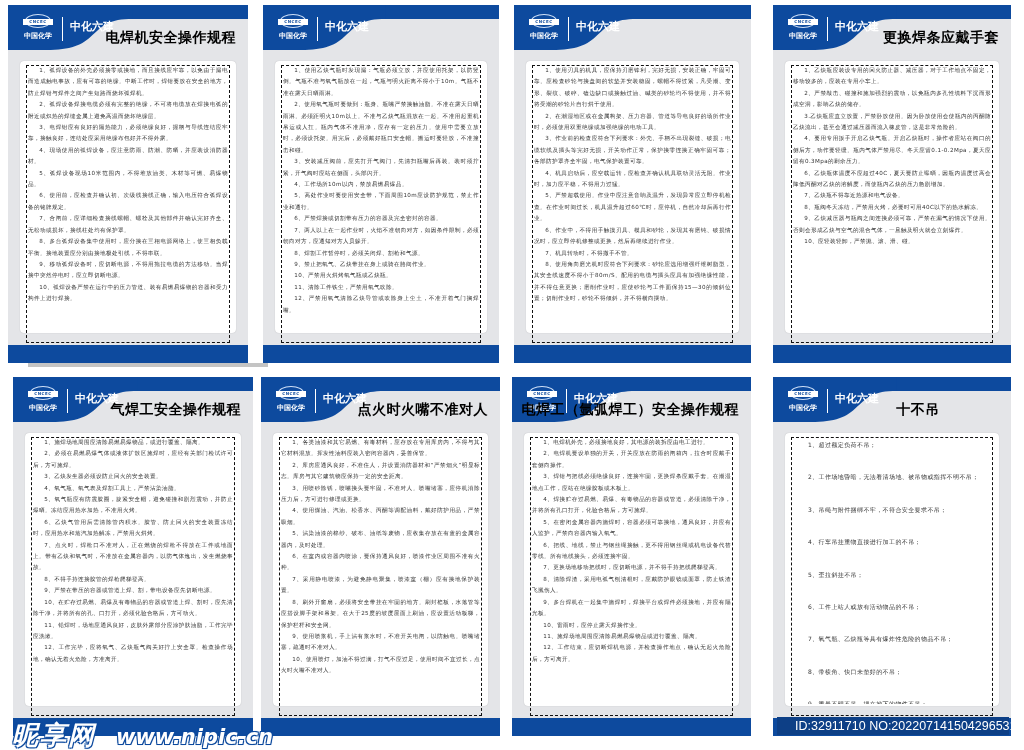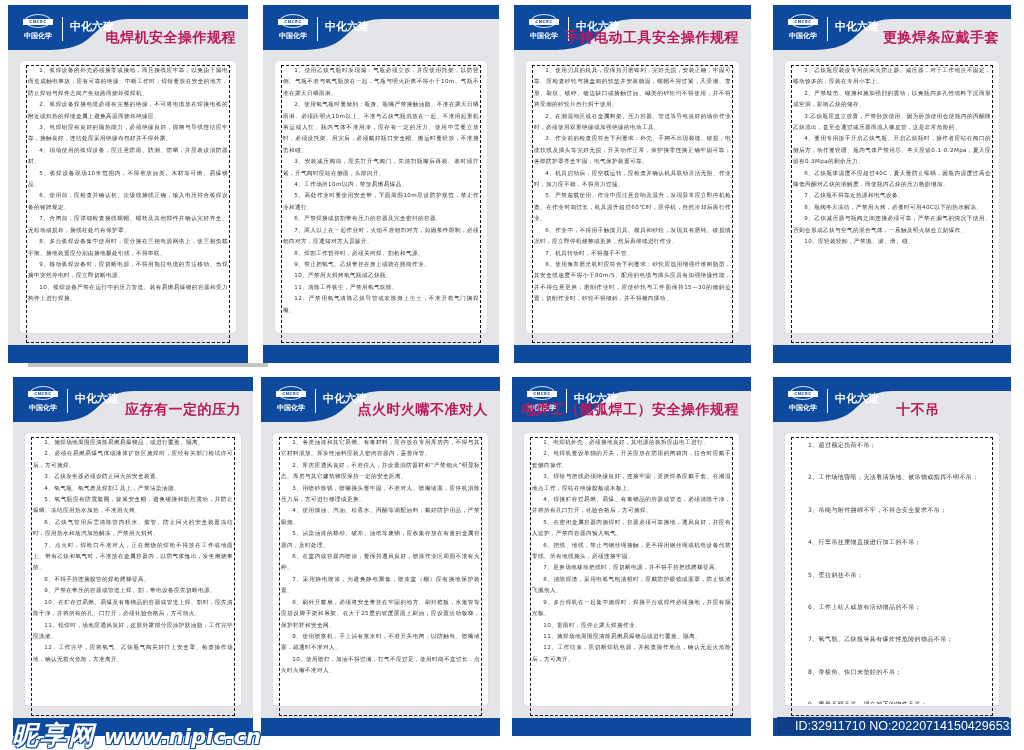--- a/index.html
+++ b/index.html
@@ -37,21 +37,21 @@
     color: #ffffff; font-size: 7px; font-weight: bold; text-align: center; margin-top: 3px;
     white-space: nowrap;
   }
   .vline {
     position: absolute; left: 54px; top: 12px; width: 1px; height: 24px; background: #ffffff;
   }
   .subco {
     position: absolute; left: 62px; top: 14px; color: #ffffff; font-size: 11px; font-weight: bold; white-space: nowrap;
   }
   .title {
-    position: absolute; right: 12px; top: 24px; font-size: 14px; font-weight: bold; color: #be185d;
+    position: absolute; right: 12px; top: 24px; font-size: 14px; font-weight: bold; color: #000000;
     white-space: nowrap; letter-spacing: 0.5px;
   }
   .title.center { right: auto; left: 58%; transform: translateX(-50%); margin-left: 7px; }
 
   .card {
     position: absolute; background: #ffffff; border-radius: 4px;
     box-shadow: 0 0 1px rgba(0,0,0,0.25);
   }
   .dash {
     position: absolute; border: 1.3px dashed #111;
@@ -69,21 +69,21 @@
   .shadowbar {
     position: absolute; background: #c4c4c4;
   }
 
   .watermark {
     position: absolute; left: 12px; top: 718px; white-space: nowrap;
     color: #ffffff; font-style: italic; font-weight: bold;
     text-shadow: 0 0 2px #0d4a9e, 1px 1px 0 #0d4a9e, -1px -1px 0 #0d4a9e, 1px -1px 0 #0d4a9e, -1px 1px 0 #0d4a9e;
   }
   .watermark .cn { font-size: 26px; letter-spacing: 2px; text-align: right; }
-  .watermark .url { font-size: 21px; margin-left: 8px; }
+  .watermark .url { font-size: 21px; margin-left: 20px; }
 
   .idbar {
     position: absolute; left: 777px; top: 717px; width: 232px; height: 18px; background: #0d3f86;
     color: #ffffff; font-family: "Liberation Sans", sans-serif; font-size: 12.5px; line-height: 18px;
     padding-left: 18px; white-space: nowrap;
   }
 </style>
 </head>
 <body>
 
@@ -165,21 +165,20 @@
         </svg>
       </div>
       <div class="logo">
         <div class="globe">
           <div class="band">CNCEC</div>
         </div>
         <div class="cname">中国化学</div>
       </div>
       <div class="vline"></div>
       <div class="subco">中化六建</div>
-      <div class="title">手持电动工具安全操作规程</div>
     </div>
     <div class="card" style="left:12px;top:56px;width:213px;height:272px;"></div>
     <div class="dash" style="left:18px;top:60px;width:201px;height:278px;"></div>
     <div class="body-text" style="left:20px;top:60px;width:197px;height:266px;">
       <p>1、使用刃具的机具，应保持刃磨锋利，完好无损，安装正确，牢固可靠。应检查砂轮与接盘间的软垫并安装稳固，螺帽不得过紧，凡受潮、变形、裂纹、破碎、磕边缺口或接触过油、碱类的砂轮均不得使用，并不得将受潮的砂轮片自行烘干使用。</p>
       <p>2、在潮湿地区或在金属构架、压力容器、管道等导电良好的场所作业时，必须使用双重绝缘或加强绝缘的电动工具。</p>
       <p>3、作业前的检查应符合下列要求：外壳、手柄不出现裂缝、破损；电缆软线及插头等完好无损，开关动作正常，保护接零连接正确牢固可靠；各部防护罩齐全牢固，电气保护装置可靠。</p>
       <p>4、机具启动后，应空载运转，应检查并确认机具联动灵活无阻。作业时，加力应平稳，不得用力过猛。</p>
       <p>5、严禁超载使用。作业中应注意音响及温升，发现异常应立即停机检查。在作业时间过长，机具温升超过60℃时，应停机，自然冷却后再行作业。</p>
       <p>6、作业中，不得用手触摸刃具、模具和砂轮，发现其有磨钝、破损情况时，应立即停机修整或更换，然后再继续进行作业。</p>
@@ -231,21 +230,21 @@
         </svg>
       </div>
       <div class="logo">
         <div class="globe">
           <div class="band">CNCEC</div>
         </div>
         <div class="cname">中国化学</div>
       </div>
       <div class="vline"></div>
       <div class="subco">中化六建</div>
-      <div class="title">应存有一定的压力</div>
+      <div class="title">气焊工安全操作规程</div>
     </div>
     <div class="card" style="left:12px;top:56px;width:216px;height:273px;"></div>
     <div class="dash" style="left:18px;top:60px;width:204px;height:279px;"></div>
     <div class="body-text" style="left:20px;top:60px;width:200px;height:267px;">
       <p>1、施焊场地周围应清除易燃易爆物品，或进行覆盖、隔离。</p>
       <p>2、必须在易燃易爆气体或液体扩散区施焊时，应经有关部门检试许可后，方可施焊。</p>
       <p>3、乙炔发生器必须设防止回火的安全装置。</p>
       <p>4、氧气瓶、氧气表及焊割工具上，严禁沾染油脂。</p>
       <p>5、氧气瓶应有防震胶圈，旋紧安全帽，避免碰撞和剧烈震动，并防止爆晒。冻结应用热水加热，不准用火烤。</p>
       <p>6、乙炔气管用后需清除管内积水。胶管、防止回火的安全装置冻结时，应用热水和蒸汽加热解冻，严禁用火烘烤。</p>

